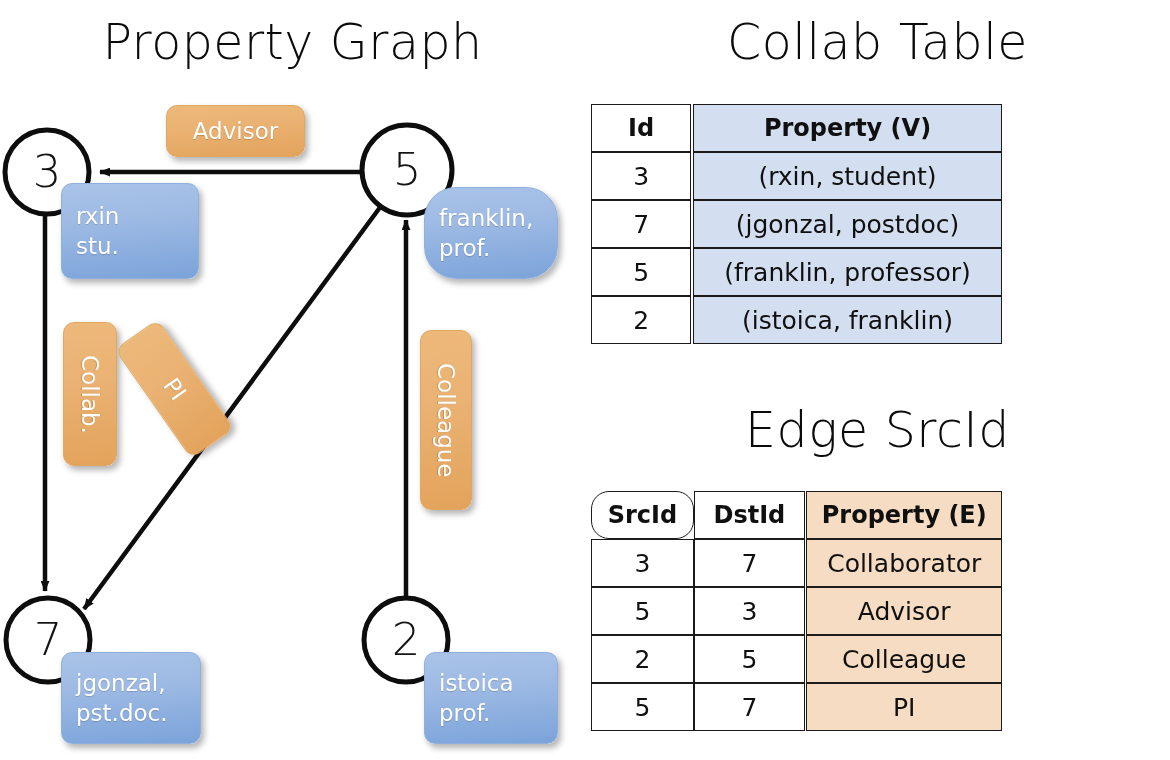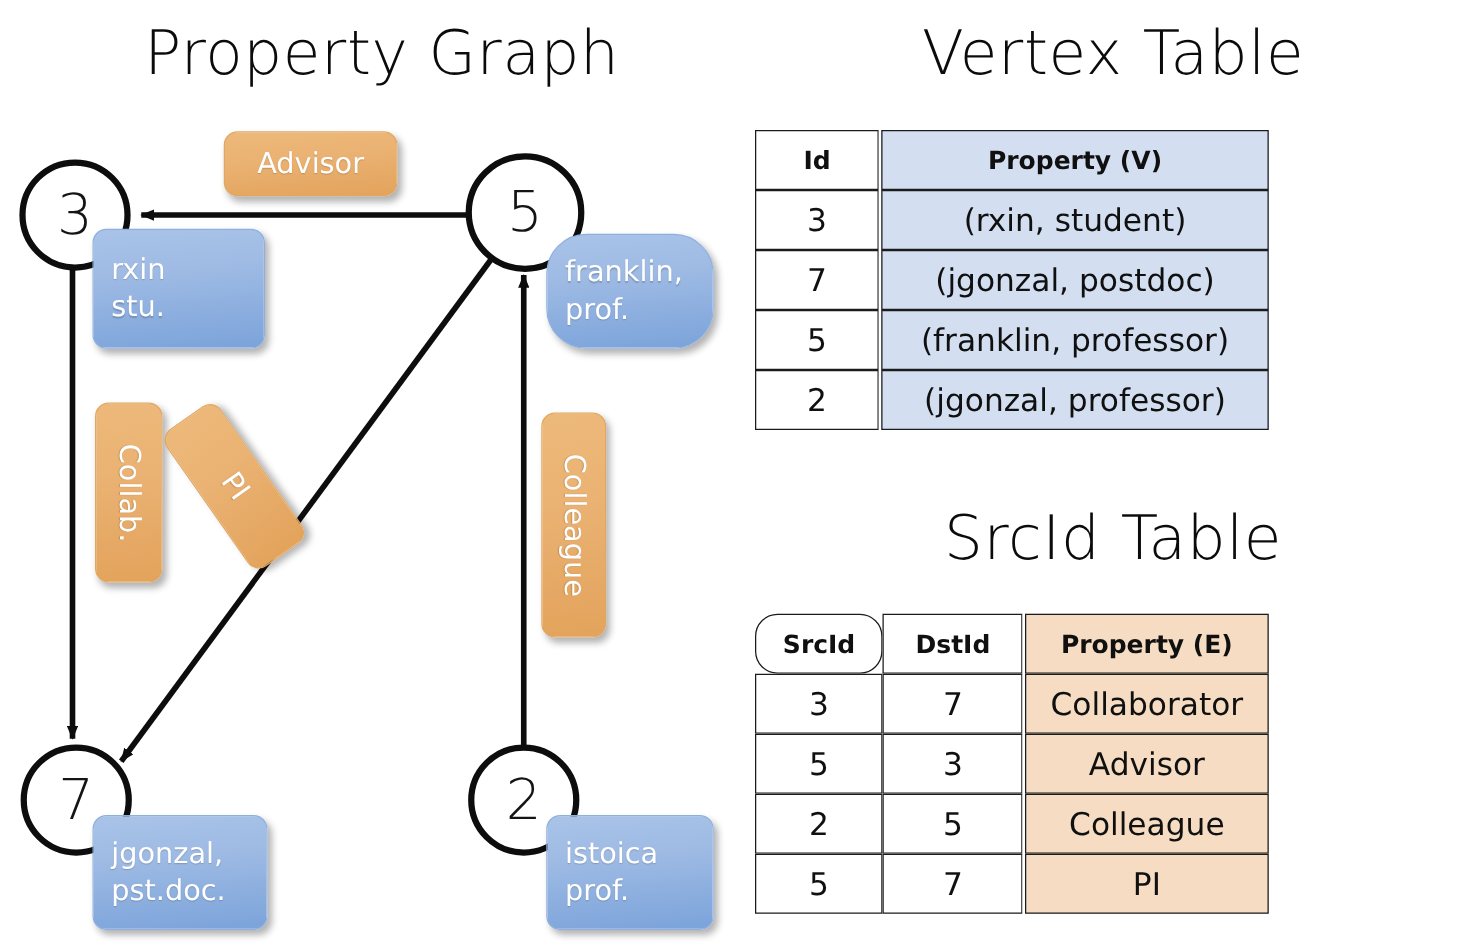--- a/index.html
+++ b/index.html
@@ -3,21 +3,21 @@
 <meta charset="utf-8">
 <style>
   html,body{margin:0;padding:0;}
   body{
     width:1170px;height:760px;
     background:#ffffff;
     font-family:"Liberation Sans","DejaVu Sans",sans-serif;
     overflow:hidden;
     position:relative;
   }
-  .stage{position:absolute;left:13px;top:0;width:1002px;height:760px;}
+  .stage{position:absolute;left:0;top:0;width:1002px;height:760px;}
 
   
   .title{
     position:absolute;
     font-family:"DejaVu Sans","Liberation Sans",sans-serif;
     font-weight:300;
     color:#0b0b0b;
     white-space:nowrap;
     letter-spacing:0.5px;
   }
@@ -94,21 +94,21 @@
   .tbl td{
     border:1.6px solid #1b1b1b;
     font-family:"DejaVu Sans","Liberation Sans",sans-serif;
     font-size:25px;
     color:#101010;
     text-align:center;
     padding:0;
     height:46px;
     white-space:nowrap;
   }
-  .tbl td.hdr{font-weight:bold;font-size:20px;text-align:center;}
+  .tbl td.hdr{font-weight:bold;font-size:24px;text-align:center;}
   .col-gap{border:none !important;width:4px;background:#fff;}
   .cell-blue{background:#d3dff1;}
   .cell-orange{background:#f5dcc2;margin-top:30px;}
   .cell-white{background:#ffffff;}
 
   #vertex-table-wrap{left:591px;top:104px;}
   #vt-id{width:188px;}
   #vt-prop{width:382px;}
 
   #edge-table-wrap{left:591px;top:491px;}
@@ -116,23 +116,23 @@
   #et-dst{width:170px;}
   #et-prop{width:240px;}
 </style>
 </head>
 <body>
 
 <div class="stage">
 
   <div class="title" id="title-property-graph">Property Graph</div>
 
-  <div class="title" id="title-vertex-table">Vertex Table</div>
-
-  <div class="title" id="title-edge-table">SrcId Table</div>
+  <div class="title" id="title-vertex-table">Collab Table</div>
+
+  <div class="title" id="title-edge-table">Edge SrcId</div>
 
   <svg id="graph-svg" viewBox="0 0 585 760">
     <defs>
       <marker id="arrowhead" markerWidth="11" markerHeight="9" refX="10.2" refY="4.5" orient="auto" markerUnits="userSpaceOnUse">
         <path d="M0,0 L11,4.5 L0,9 Z" fill="#0d0d0d"></path>
       </marker>
     </defs>
 
     <line x1="362" y1="172" x2="100" y2="172" stroke="#0d0d0d" stroke-width="4.5" marker-end="url(#arrowhead)"></line>
 
@@ -208,21 +208,21 @@
         <td class="cell-blue">(jgonzal, postdoc)</td>
       </tr>
       <tr>
         <td class="cell-white">5</td>
         <td class="col-gap"></td>
         <td class="cell-blue">(franklin, professor)</td>
       </tr>
       <tr>
         <td class="cell-white">2</td>
         <td class="col-gap"></td>
-        <td class="cell-blue">(jgonzal, professor)</td>
+        <td class="cell-blue">(istoica, franklin)</td>
       </tr>
     </tbody>
       </table>
   </div>
 
   <div class="tbl-wrap" id="edge-table-wrap">
     <table class="tbl">
       <tbody>
           <tr>
         <td id="et-src" class="hdr cell-white">SrcId</td>

